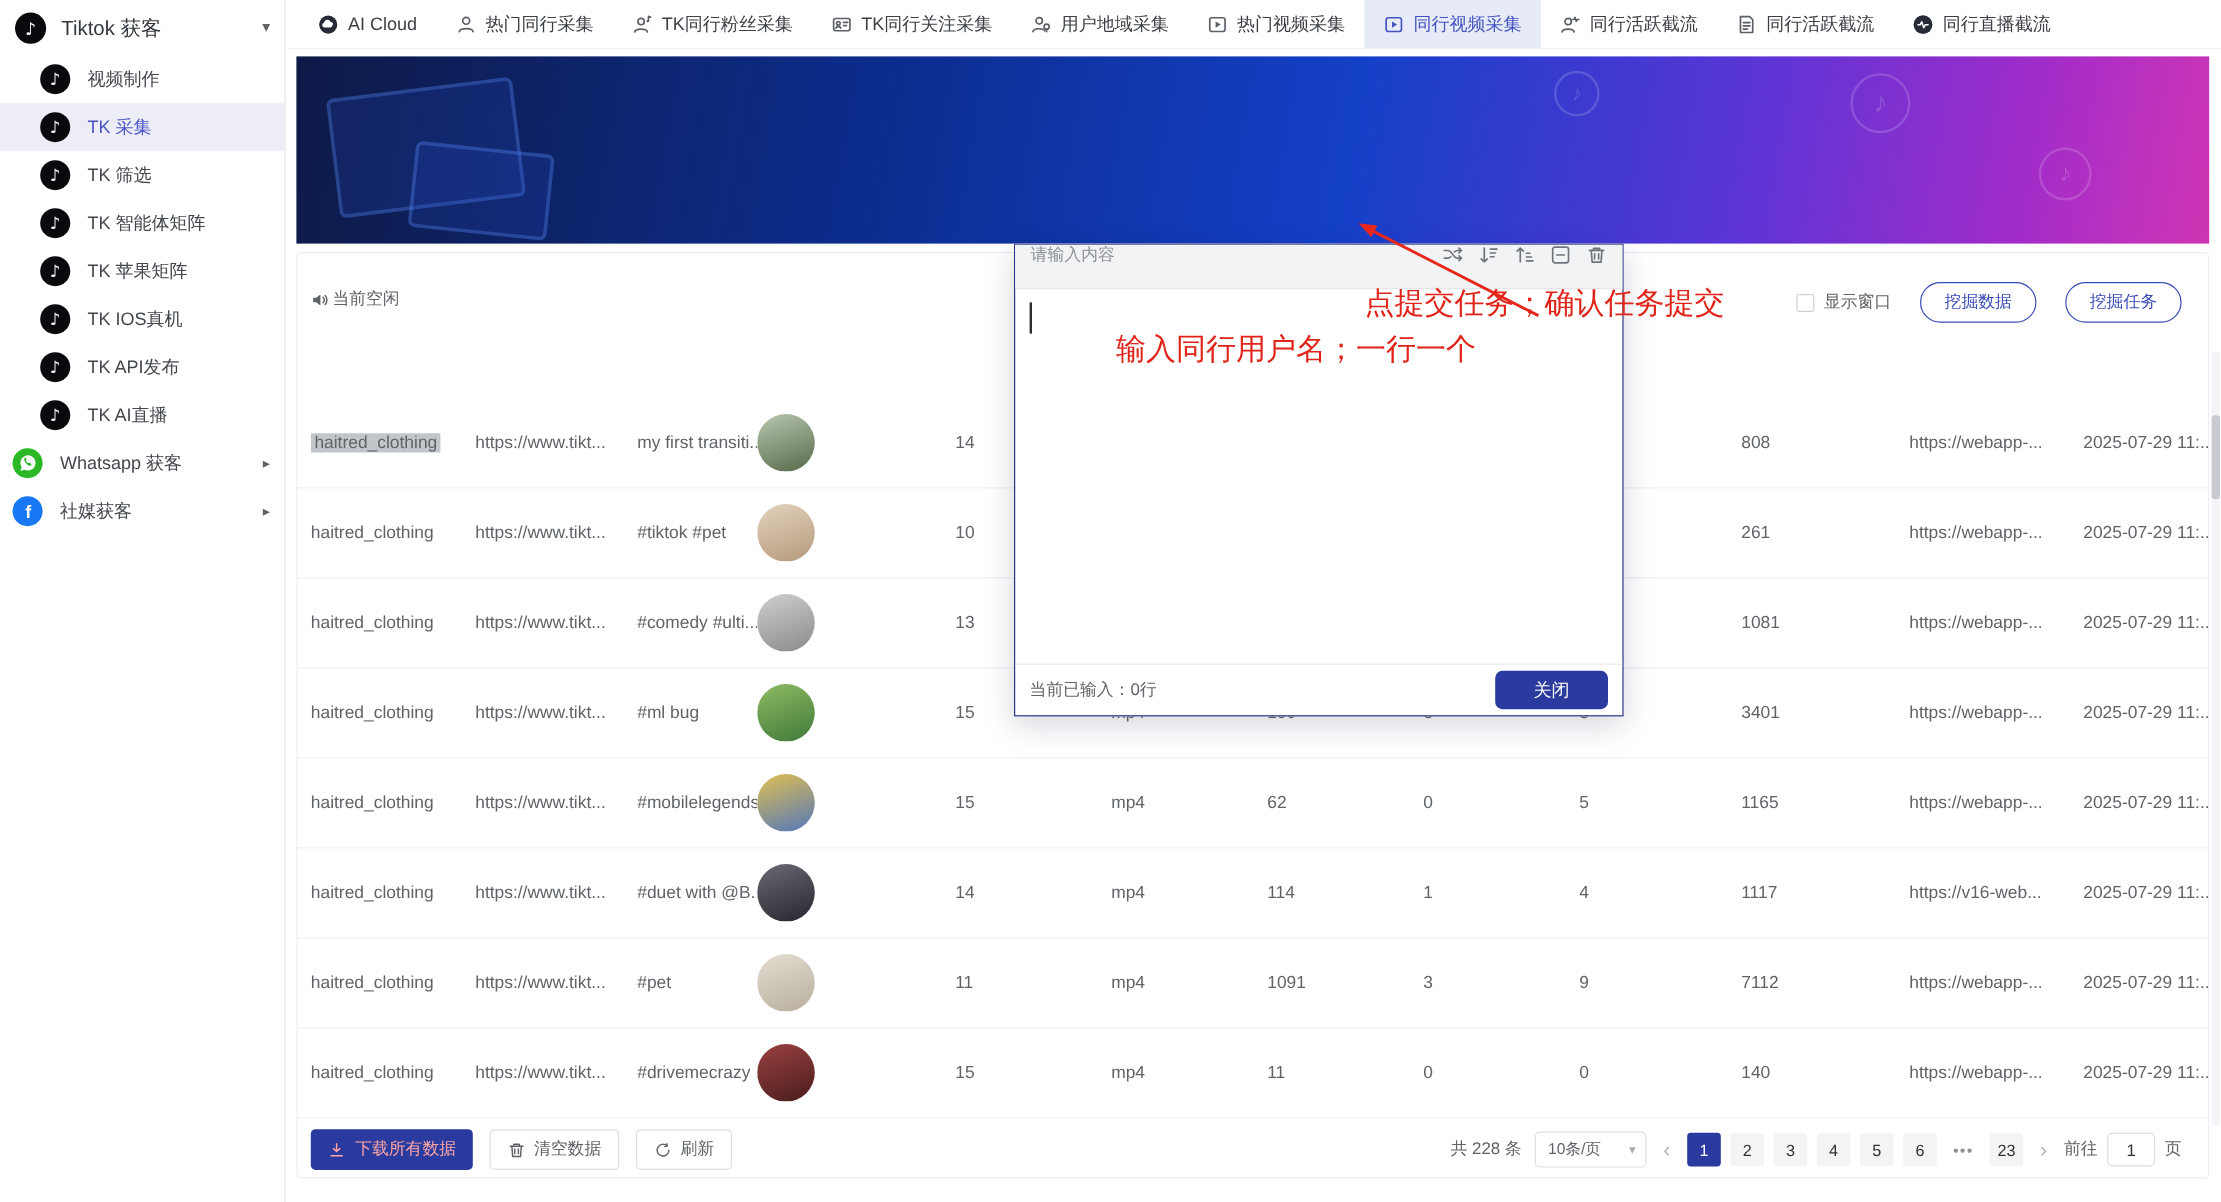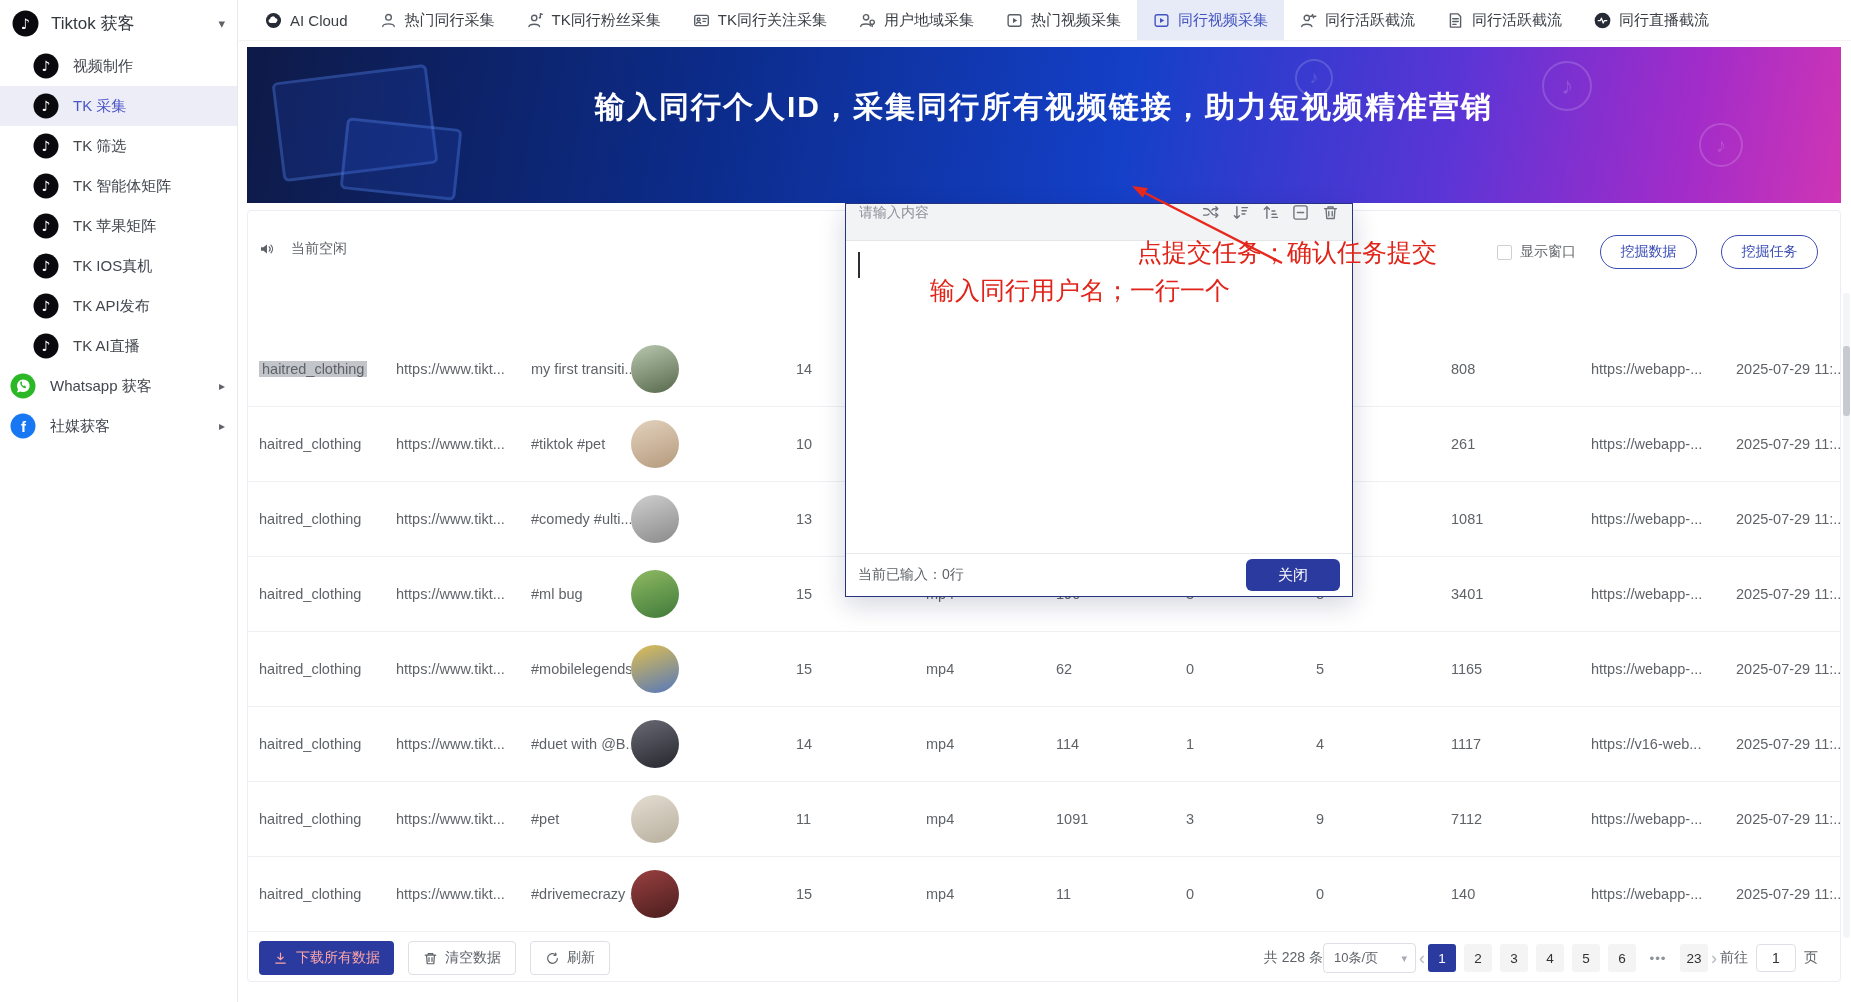--- a/index.html
+++ b/index.html
@@ -39,21 +39,21 @@
   .b-input input::placeholder{color:#a6abb3;}
   .b-input .icn{position:absolute;right:8px;top:9px;width:19px;height:19px;cursor:pointer;}
   .btn-submit{width:86px;height:37px;background:#2b3a9e;border-radius:4px;color:#fff;font-size:15px;display:flex;align-items:center;justify-content:center;cursor:pointer;}
   .btn-reset{width:82px;height:37px;background:#c9cbf3;border-radius:4px;color:#7f86e2;font-size:15px;display:flex;align-items:center;justify-content:center;cursor:pointer;}
   .bdeco{position:absolute;color:rgba(255,255,255,.16);border:2px solid rgba(255,255,255,.16);border-radius:50%;display:flex;align-items:center;justify-content:center;}
   .bscreen{position:absolute;border:3px solid rgba(100,150,255,.28);border-radius:6px;background:rgba(40,80,200,.18);}
 
   
   #content{position:absolute;left:247px;top:210px;width:1594px;height:772px;background:#fff;border:1px solid #ebeef5;border-radius:4px;z-index:3;box-sizing:border-box;}
   .toolbar{position:absolute;left:0;top:22px;width:100%;height:38px;}
-  .status{position:absolute;left:11px;top:7px;display:flex;align-items:center;gap:16px;font-size:14px;color:#5f6368;}
+  .status{position:absolute;left:11px;top:7px;display:flex;align-items:flex-end;gap:2px;font-size:14px;color:#5f6368;}
   .status .icn{width:16px;height:16px;}
   .tool-right{position:absolute;right:22px;top:2px;display:flex;align-items:center;gap:24px;}
   .chk-group{display:flex;align-items:center;gap:8px;font-size:14px;color:#5f6368;cursor:pointer;font-family:Liberation Mono, monospace;}
   .checkbox{width:15px;height:15px;border:1px solid #ccd0d7;border-radius:2px;background:#fff;box-sizing:border-box;}
   .btn-outline{min-width:97px;height:34px;border:1px solid #3a4db5;color:#3a4db5;border-radius:17px;background:#fff;display:flex;align-items:center;justify-content:center;font-size:14px;box-sizing:border-box;cursor:pointer;padding:0 14px;}
 
   .grid-cols{display:grid;grid-template-columns:137px 135px 100px 165px 130px 130px 130px 130px 135px 140px 145px 1fr;align-items:center;padding-left:11px;box-sizing:border-box;overflow:hidden;}
   .thead{position:absolute;left:0;top:83px;width:1592px;height:38px;background:#f6f7f9;border-bottom:1px solid #e8eaee;font-weight:bold;font-size:14.5px;color:#595d66;}
   .th{white-space:nowrap;overflow:hidden;}
   .th.c-cover{padding-left:35px;}
@@ -62,21 +62,21 @@
   .td{white-space:nowrap;overflow:hidden;padding-right:8px;}
   .hl{background:#c2c6cb;padding:2px 3px;}
   .avatar{width:48px;height:48px;border-radius:50%;}
 
   
   .pager{position:absolute;left:0;top:730px;width:100%;height:36px;}
   .pager-left{position:absolute;left:11px;top:0;display:flex;gap:14px;}
   .btn-primary{height:34px;padding:0 14px;background:#2b3a9e;color:#fca5a5;border-radius:4px;display:flex;align-items:center;gap:8px;font-size:14px;font-weight:normal;cursor:pointer;}
   .btn-plain{height:34px;padding:0 14px;border:1px solid #dcdfe6;color:#5f6368;border-radius:4px;display:flex;align-items:center;gap:7px;font-size:14px;background:#fff;box-sizing:border-box;cursor:pointer;}
   .btn-primary .icn,.btn-plain .icn{width:15px;height:15px;}
-  .pager-right{position:absolute;right:22px;top:2px;display:flex;align-items:center;gap:0;font-size:14px;color:#5f6368;}
+  .pager-right{position:absolute;right:22px;top:2px;display:flex;align-items:center;gap:11px;font-size:14px;color:#5f6368;}
   .psel{width:93px;height:30px;border:1px solid #dcdfe6;border-radius:4px;display:flex;align-items:center;justify-content:space-between;padding:0 8px 0 10px;font-size:13px;color:#5f6368;box-sizing:border-box;background:#fff;cursor:pointer;}
   .psel .caret{color:#a8abb2;font-size:11px;}
   .pnav{color:#b4b7bd;font-size:18px;padding:0 3px;cursor:pointer;}
   .pages{display:flex;gap:8px;}
   .page{min-width:28px;height:28px;border-radius:3px;background:#f4f4f5;color:#303133;display:flex;align-items:center;justify-content:center;font-size:13.5px;cursor:pointer;}
   .page.active{background:#2b3a9e;color:#fff;}
   .page.ell{background:transparent;color:#8f939a;letter-spacing:1px;}
   .goto{display:flex;align-items:center;gap:8px;}
   .goto input{width:40px;height:28px;border:1px solid #dcdfe6;border-radius:4px;text-align:center;font-size:14px;color:#303133;outline:none;font-family:inherit;box-sizing:border-box;}
 
@@ -313,21 +313,20 @@
         <span>同行直播截流</span>
       </div>
     </header>
 
   <section id="banner">
     <div class="bscreen" style="left:30px;top:26px;width:150px;height:94px;transform:rotate(-7deg);"></div>
     <div class="bscreen" style="left:96px;top:76px;width:110px;height:66px;transform:rotate(6deg);"></div>
     <div class="bdeco" style="left:1295px;top:14px;width:46px;height:46px;font-size:24px;">♪</div>
     <div class="bdeco" style="left:1452px;top:76px;width:40px;height:40px;font-size:20px;">♪</div>
     <div class="bdeco" style="left:1048px;top:12px;width:34px;height:34px;font-size:17px;">♪</div>
-    <div class="banner-title">输入同行个人ID，采集同行所有视频链接，助力短视频精准营销</div>
   </section>
 
   <section id="content">
     <div class="toolbar">
       <div class="status">
         <span class="icn" id="status-icon">
             <svg viewBox="0 0 16 16">
               <path d="M2 6.2v3.6h2.4L8 12.6V3.4L4.4 6.2z" fill="#5f6368"></path>
               <path d="M10.2 5.8a3.2 3.2 0 0 1 0 4.4M12 4.2a5.6 5.6 0 0 1 0 7.6" fill="none" stroke="#5f6368" stroke-width="1.2" stroke-linecap="round"></path>
             </svg>

